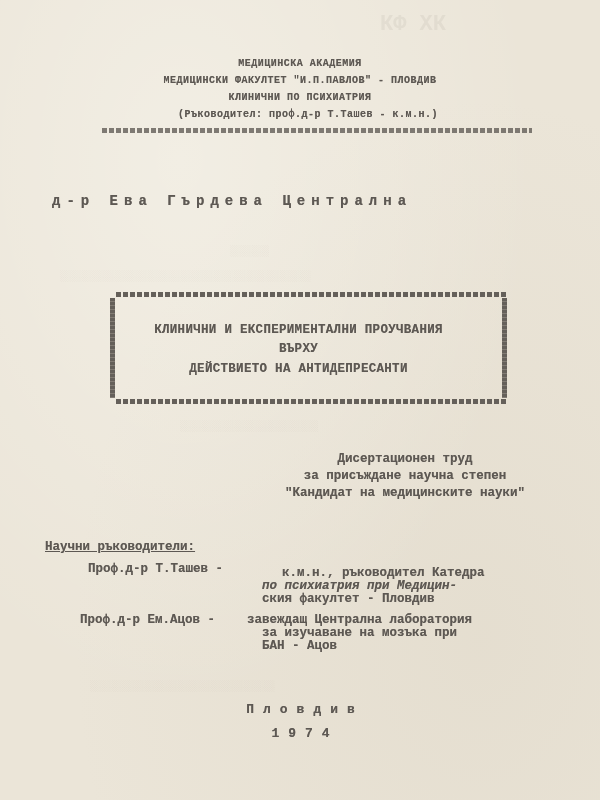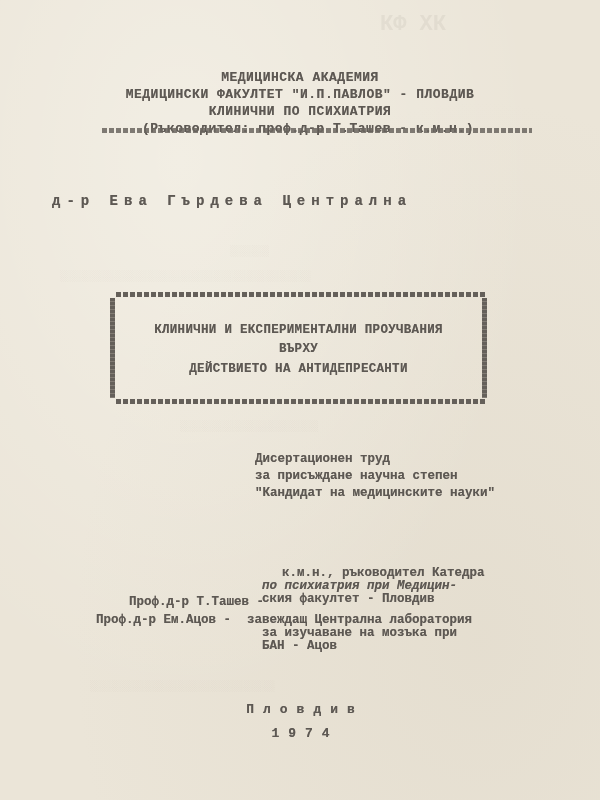--- a/index.html
+++ b/index.html
@@ -27,23 +27,22 @@
       position: absolute;
       white-space: pre;
       font-weight: bold;
       color: #5d5853;
       text-shadow: 0 0 0.6px rgba(60,55,50,0.5);
     }
     .header-line {
       left: 0;
       width: 600px;
       text-align: center;
-      font-size: 13px;
+      font-size: 10px;
       letter-spacing: 0.5px;
-      margin-top: 12px;
     }
     .sep {
       position: absolute;
       left: 102px;
       width: 430px;
       top: 128px;
       height: 5px;
       background: repeating-linear-gradient(90deg, #6a655f 0 5px, transparent 5px 7px);
       opacity: 0.85;
     }
@@ -52,20 +51,21 @@
       top: 193px;
       font-size: 14px;
       letter-spacing: 6px;
     }
     .frame {
       position: absolute;
       left: 110px;
       top: 292px;
       width: 377px;
       height: 112px;
+      padding-left: 20px;
     }
     .frame .hb {
       position: absolute;
       left: 6px;
       right: 0;
       height: 5px;
       background: repeating-linear-gradient(90deg, #65605a 0 5px, transparent 5px 7px);
     }
     .frame .hb.top { top: 0; }
     .frame .hb.bottom { bottom: 0; }
@@ -80,20 +80,21 @@
     .frame .vb.right { right: 0; }
     .title-line {
       left: 0;
       width: 377px;
       text-align: center;
       font-size: 12.5px;
       letter-spacing: 0.3px;
     }
     .diss {
       font-size: 12.5px;
+      text-align: center;
       left: 255px;
       width: 300px;
     }
     .sup-head {
       left: 45px;
       top: 540px;
       font-size: 12.5px;
       text-decoration: underline;
     }
     .sup {
@@ -145,30 +146,31 @@
     <div class="tw title-line" style="top:70px;">ДЕЙСТВИЕТО НА АНТИДЕПРЕСАНТИ</div>
     <div class="tw title-line" style="top:50px;">ВЪРХУ</div>
   </div>
 
   <div>
     <div class="tw diss" style="top:452px;">Дисертационен труд</div>
     <div class="tw diss" style="top:469px;">за присъждане научна степен</div>
     <div class="tw diss" style="top:486px;">"Кандидат на медицинските науки"</div>
   </div>
 
+  <div class="tw sup-head">Научни ръководители:</div>
 
   <div>
-    <div class="tw sup" style="left:88px;top:596px;margin-left:41px;">Проф.д-р Т.Ташев -</div>
+    <div class="tw sup" style="left:88px;top:563px;">Проф.д-р Т.Ташев -</div>
     <div class="tw sup" style="left:262px;top:567px;padding-left:20px;">к.м.н., ръководител Катедра</div>
     <div class="tw sup" style="left:262px;top:580px;font-style:italic;">по психиатрия при Медицин-</div>
     <div class="tw sup" style="left:262px;top:593px;">ския факултет - Пловдив</div>
   </div>
 
   <div>
-    <div class="tw sup" style="left:96px;top:614px;">Проф.д-р Ем.Ацов -</div>
+    <div class="tw sup" style="left:80px;top:614px;">Проф.д-р Ем.Ацов -</div>
     <div class="tw sup" style="left:247px;top:614px;">завеждащ Централна лаборатория</div>
     <div class="tw sup" style="left:262px;top:627px;">за изучаване на мозъка при</div>
     <div class="tw sup" style="left:262px;top:640px;">БАН - Ацов</div>
   </div>
 
   <div class="tw city" style="top:702px;left:5px;">Пловдив</div>
   <div class="tw city" style="top:726px;left:5px;">1974</div>
 
 </div>
 

